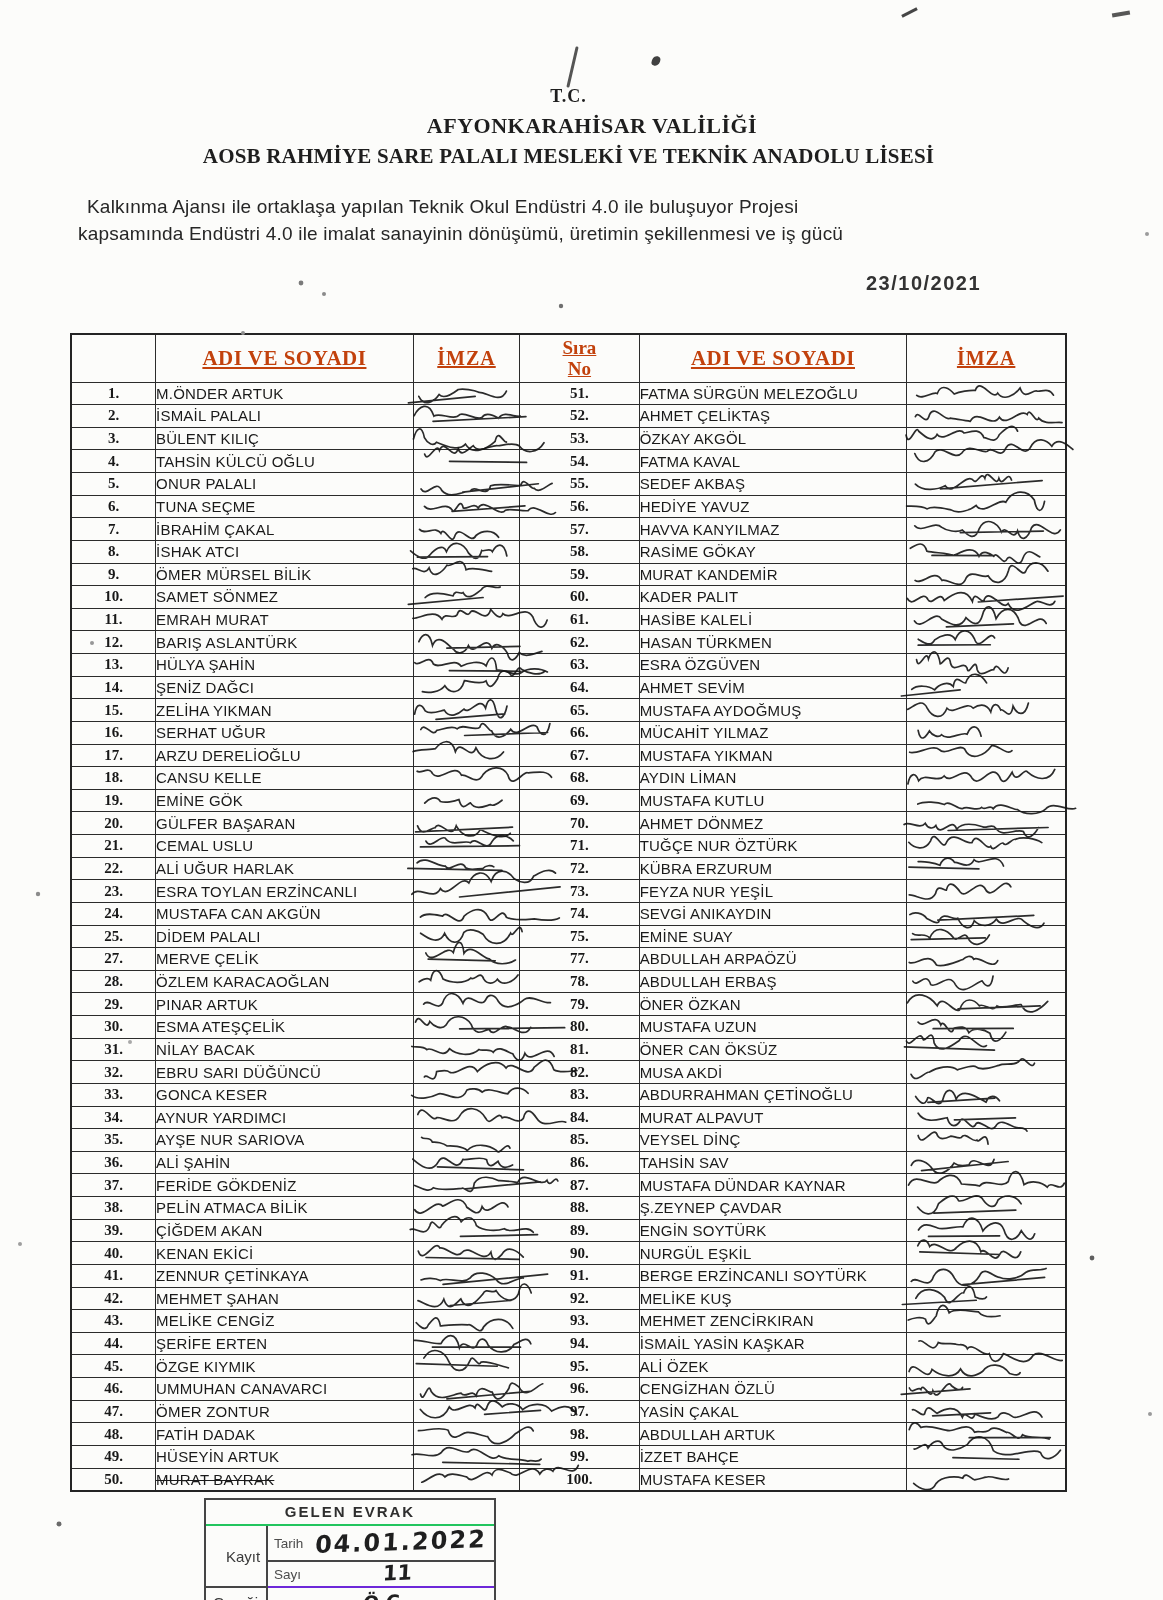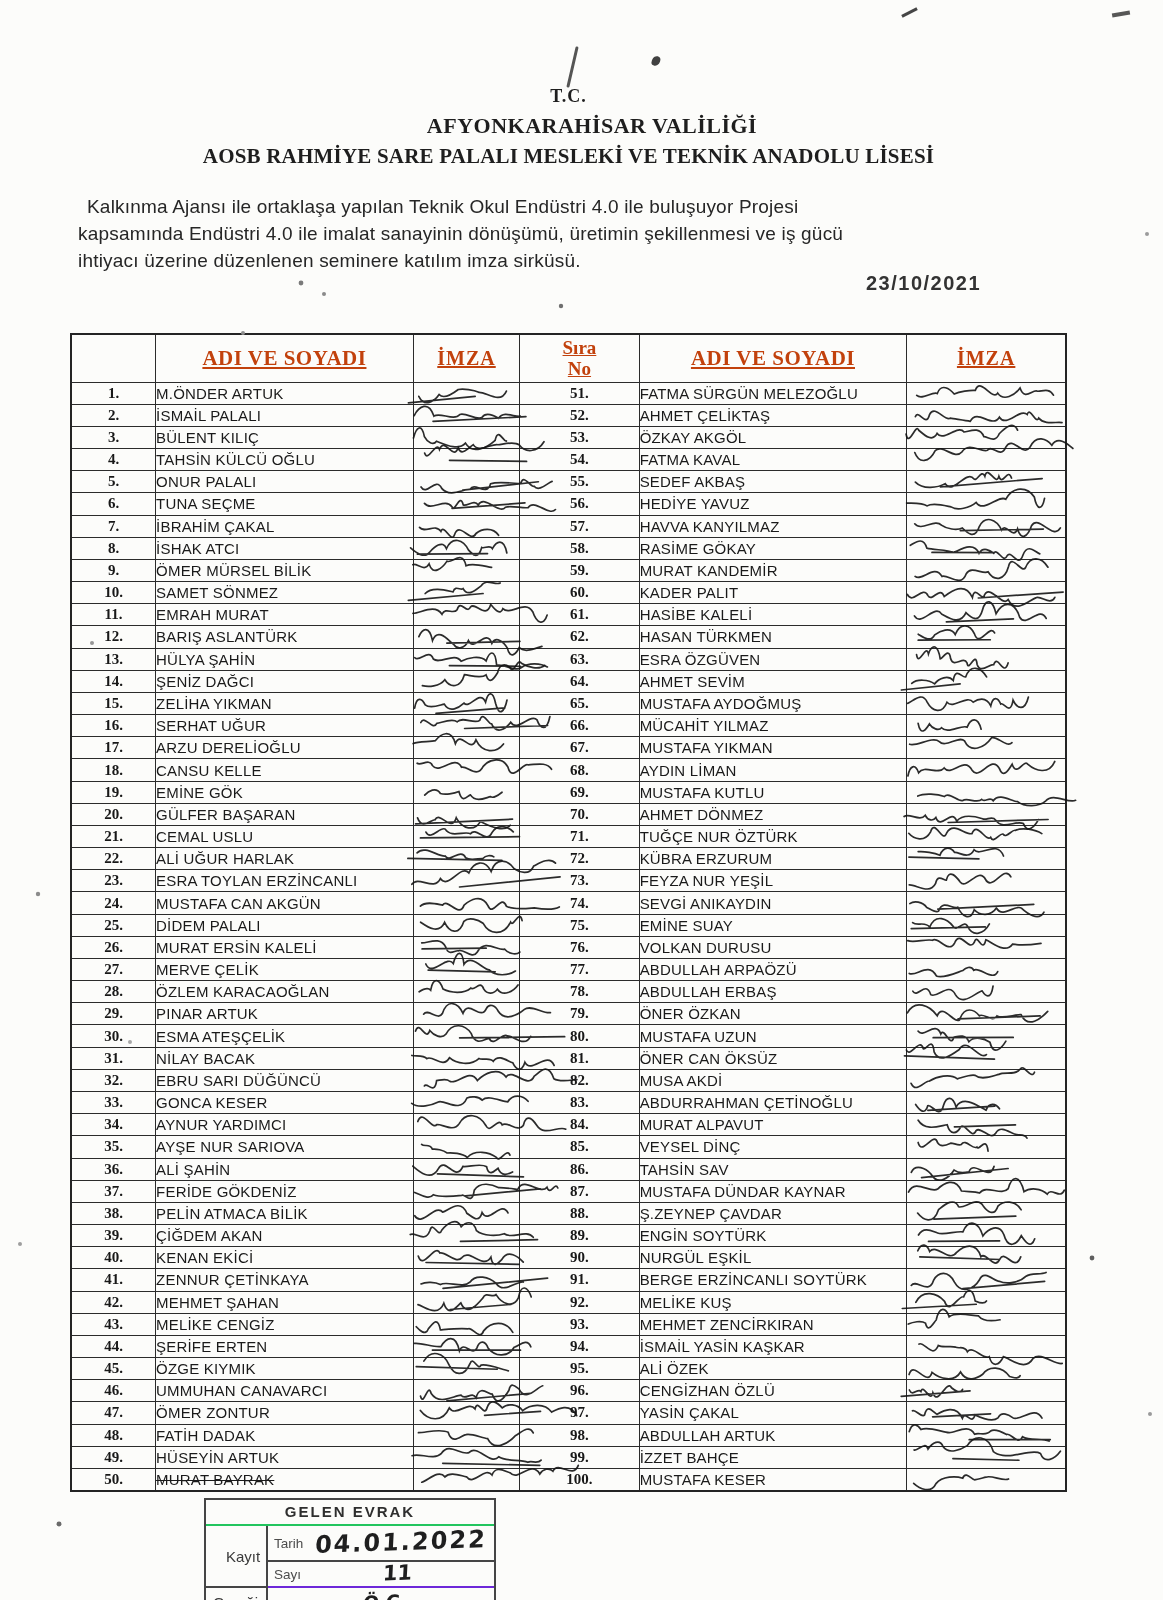--- a/index.html
+++ b/index.html
@@ -79,21 +79,20 @@
 
   <div class="letterhead">
     <div class="lh-tc">T.C.</div>
     <div class="lh-auth">AFYONKARAHİSAR VALİLİĞİ</div>
     <div class="lh-school">AOSB RAHMİYE SARE PALALI MESLEKİ VE TEKNİK ANADOLU LİSESİ</div>
   </div>
 
   <div class="intro">
     <div class="l1">Kalkınma Ajansı ile ortaklaşa yapılan Teknik Okul Endüstri 4.0 ile buluşuyor Projesi</div>
     <div>kapsamında Endüstri 4.0 ile imalat sanayinin dönüşümü, üretimin şekillenmesi ve iş gücü</div>
-    <div>ihtiyacı üzerine düzenlenen seminere katılım imza sirküsü.</div>
   </div>
 
   <div class="doc-date">23/10/2021</div>
 
   <div class="table-wrap">
     <table class="att">
       <colgroup>
         <col style="width:8.5%">
           <col style="width:25.9%">
           <col style="width:10.7%">
@@ -509,36 +508,20 @@
             </td>
             <td class="num">75.</td>
             <td class="name">EMİNE SUAY</td>
             <td class="sig">
               <svg width="158" height="26" viewBox="0 0 158 26" style="transform:rotate(1deg)">
                 <path d="M13.6,11.8 c4.3,3.8 12.8,-2.1 17.1,4.2 c5.9,-14.6 17.6,-8.2 23.5,-1.2 c3.7,6.8 11.1,-8.8 14.8,0.5 c5.3,9.9 16.0,6.8 21.4,-3.6 M12.3,17.8 l74,-3" fill="none" stroke="#141414" stroke-width="1.7" stroke-linecap="round" opacity="0.9"></path>
               </svg>
             </td>
           </tr>
           <tr style="height: 22px;">
-            <td class="num">26.</td>
-            <td class="name">MURAT ERSİN KALELİ</td>
-            <td class="sig">
-              <svg width="158" height="26" viewBox="0 0 158 26" style="transform:rotate(2deg)">
-                <path d="M15.6,11.1 c6.0,0.3 18.1,-7.9 24.2,3.4 c3.2,9.7 9.5,2.3 12.7,3.3 c4.7,-3.2 14.1,8.8 18.8,0.8 c6.9,-14.4 20.6,-1.8 27.5,-4.1 c3.8,4.2 11.4,5.9 15.2,2.3 M16.2,17.1 l64,-3" fill="none" stroke="#141414" stroke-width="1.7" stroke-linecap="round" opacity="0.9"></path>
-              </svg>
-            </td>
-            <td class="num">76.</td>
-            <td class="name">VOLKAN DURUSU</td>
-            <td class="sig">
-              <svg width="158" height="26" viewBox="0 0 158 26" style="transform:rotate(3deg)">
-                <path d="M8.5,10.3 c6.1,2.4 18.4,-3.0 24.5,-1.6 c5.6,-5.0 16.9,13.5 22.5,1.3 c4.9,-13.9 14.6,8.5 19.4,-1.1 c2.9,-11.8 8.7,11.8 11.6,-3.5 c6.7,2.3 20.1,13.5 26.8,3.0 c7.1,0.8 21.3,-0.9 28.4,-2.3" fill="none" stroke="#141414" stroke-width="1.7" stroke-linecap="round" opacity="0.9"></path>
-              </svg>
-            </td>
-          </tr>
-          <tr style="height: 22px;">
             <td class="num">27.</td>
             <td class="name">MERVE ÇELİK</td>
             <td class="sig">
               <svg width="158" height="26" viewBox="0 0 158 26" style="transform:rotate(4deg)">
                 <path d="M19.6,12.1 c6.9,13.5 20.6,-11.3 27.4,-2.4 c2.7,-13.1 8.0,-14.8 10.7,0.1 c6.4,-11.8 19.2,4.1 25.6,3.8 c6.5,6.3 19.6,4.5 26.2,-0.7 M22.4,18.1 l67,-3" fill="none" stroke="#141414" stroke-width="1.7" stroke-linecap="round" opacity="0.9"></path>
               </svg>
             </td>
             <td class="num">77.</td>
             <td class="name">ABDULLAH ARPAÖZÜ</td>
             <td class="sig">

